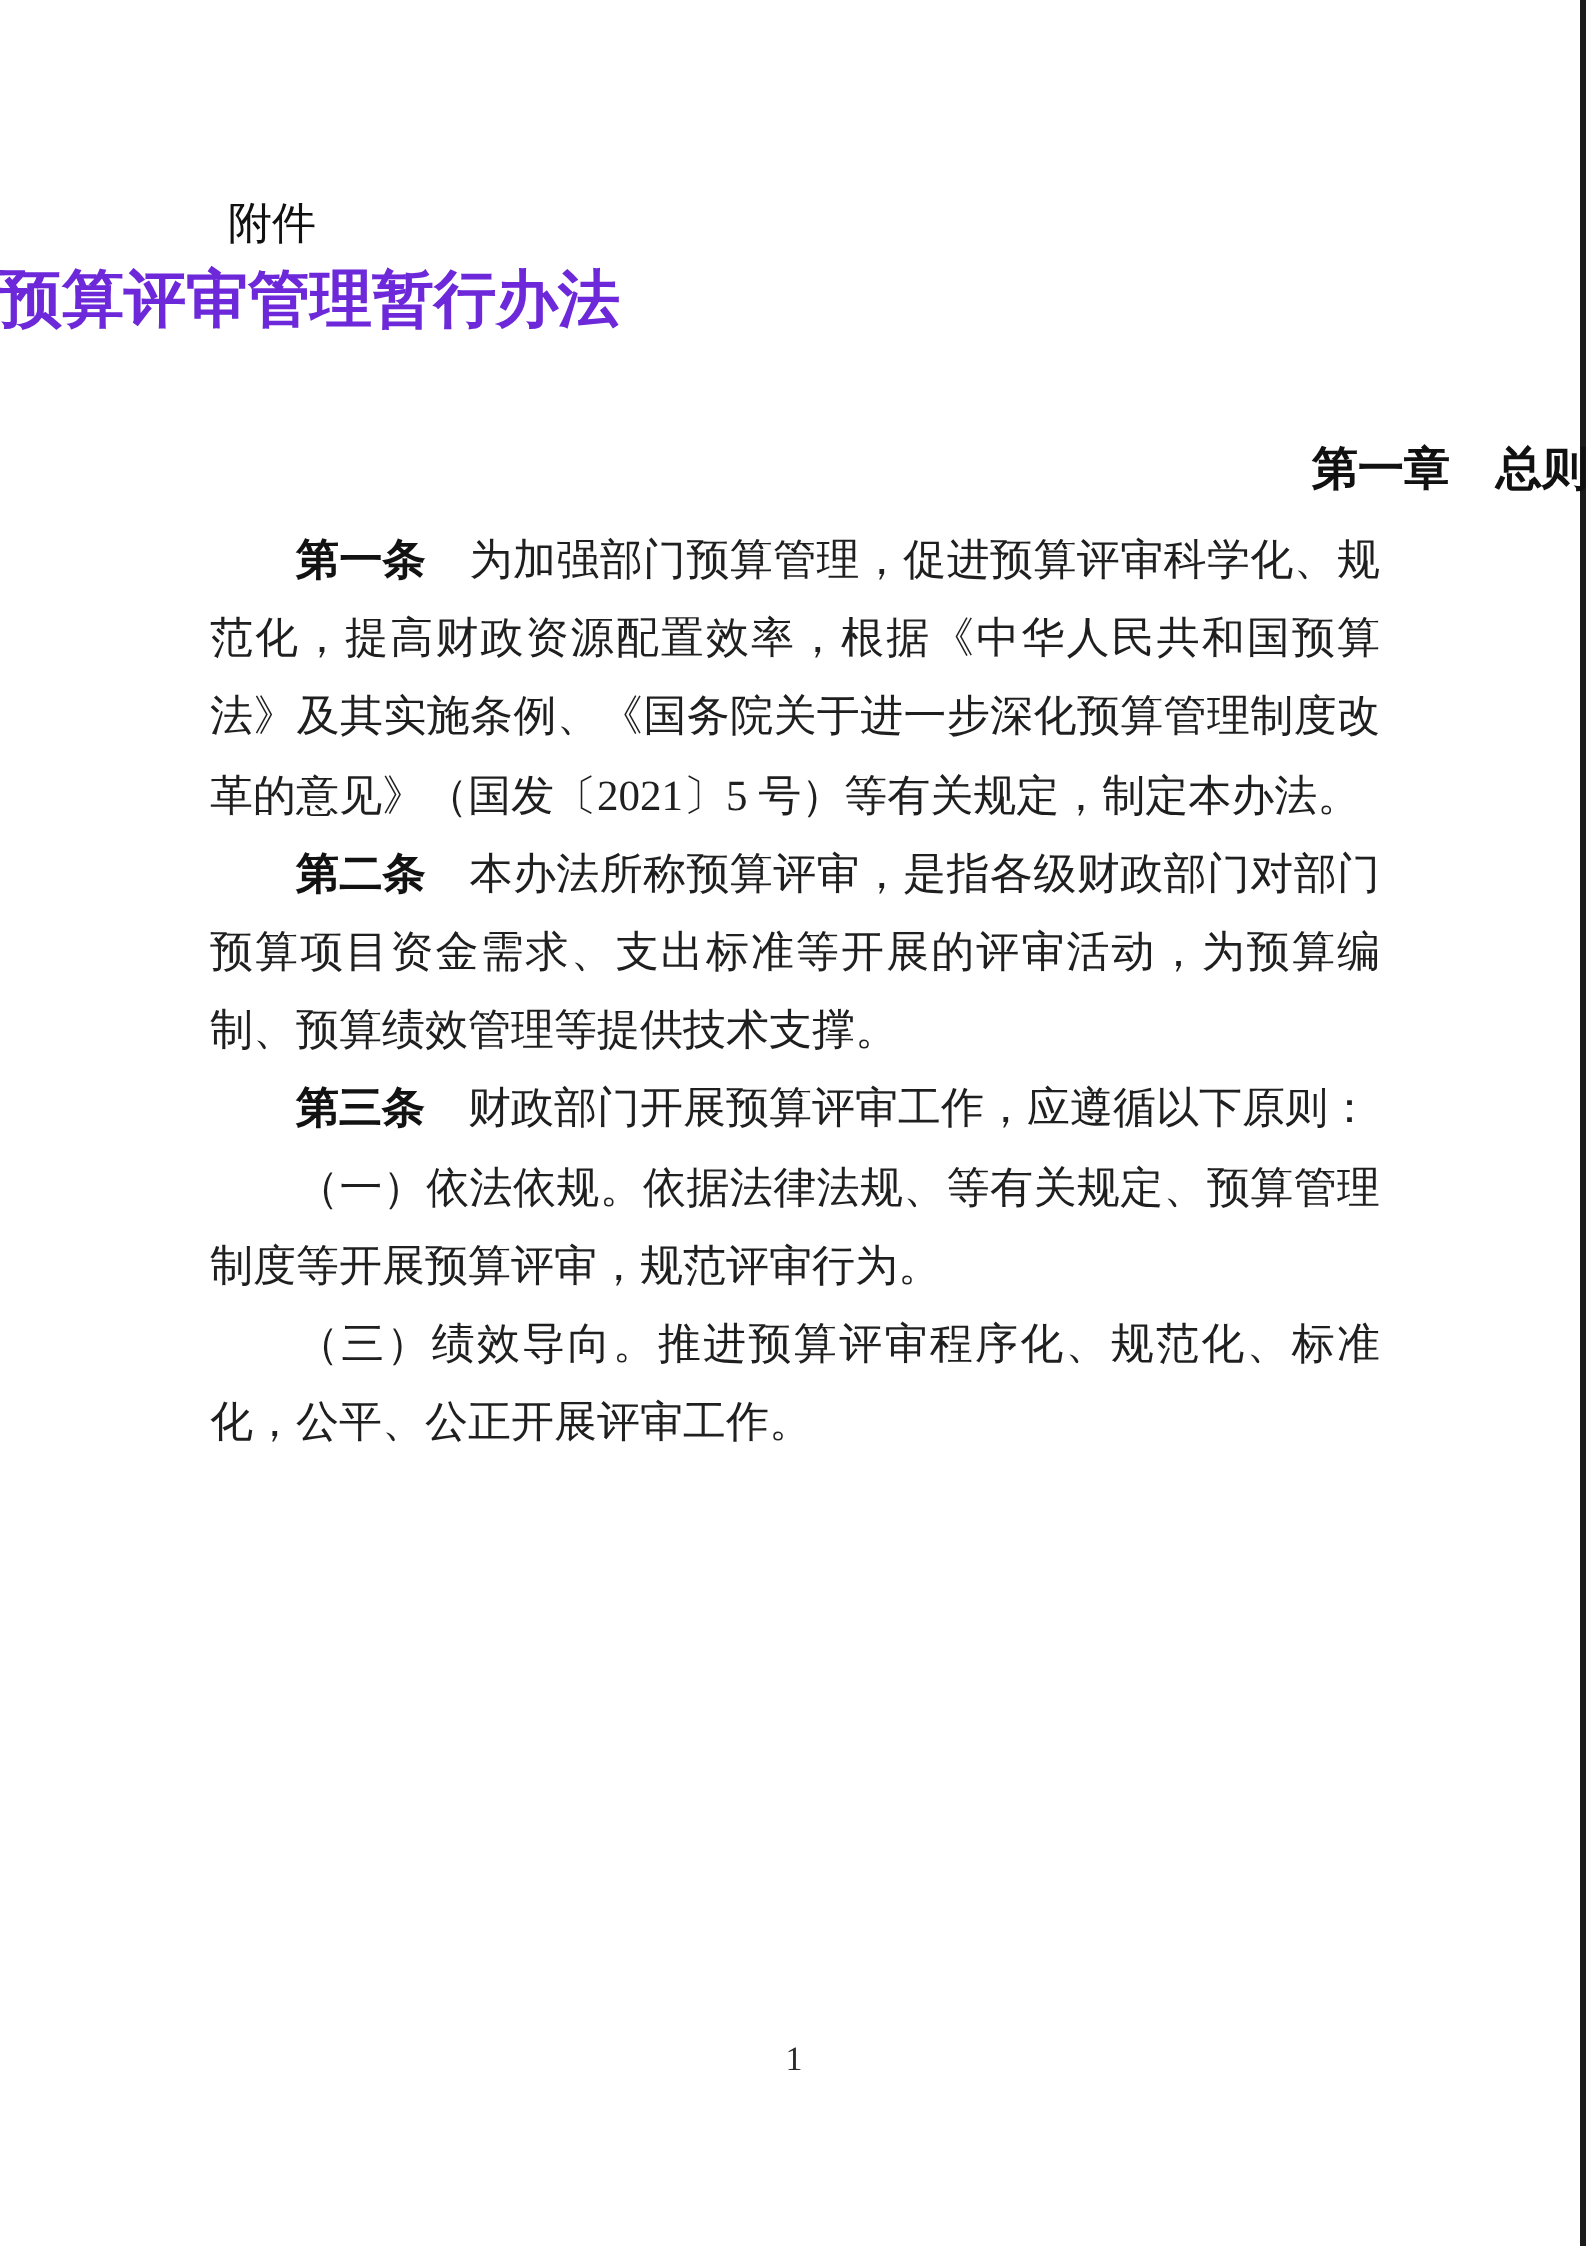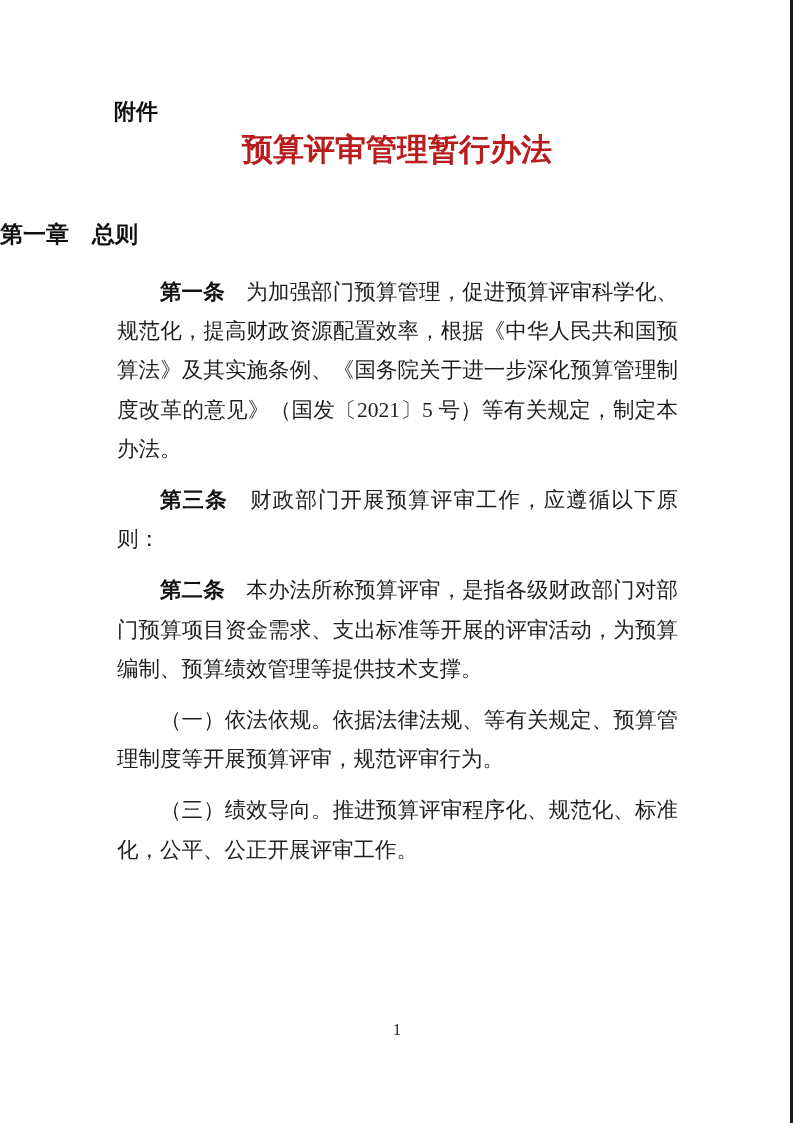--- a/index.html
+++ b/index.html
@@ -21,65 +21,65 @@
     left: 790px;
     width: 3px;
     height: 100%;
     background: #1c1c1c;
   }
   .attachment {
     position: absolute;
     left: 114px;
     top: 99px;
     font-family: "Liberation Sans", "DejaVu Sans", sans-serif;
-    font-weight: bold;
+    font-weight: normal;
     font-size: 22px;
     line-height: 1.2;
     color: #111111;
   }
   .title {
     position: absolute;
     left: 0;
     top: 131px;
     width: 100%;
     margin: 0;
-    text-align: center;
+    text-align: left;
     font-family: "Liberation Serif", "DejaVu Serif", serif;
     font-weight: bold;
     font-size: 31px;
     line-height: 1.2;
-    color: #b91c1c;
+    color: #6d28d9;
   }
   .chapter {
     position: absolute;
     left: 0;
     top: 221px;
     width: 100%;
     margin: 0;
-    text-align: left;
+    text-align: right;
     font-family: "Liberation Sans", "DejaVu Sans", sans-serif;
     font-weight: bold;
     font-size: 23px;
     line-height: 1.2;
     color: #111111;
   }
   .doc-body {
     position: absolute;
     left: 105px;
     top: 261px;
     width: 585px;
     font-family: "Liberation Serif", "DejaVu Serif", serif;
     font-size: 21.5px;
     line-height: 39.2px;
     text-align: justify;
     text-justify: inter-ideograph;
     color: #1f1f1f;
   }
   .doc-body p {
-    margin: 12px;
+    margin: 0;
     padding: 0;
     text-indent: 2em;
   }
   .article-lead {
     font-family: "Liberation Sans", "DejaVu Sans", sans-serif;
     font-weight: bold;
     color: #121212;
   }
   .pageno {
     position: absolute;
@@ -100,21 +100,21 @@
   <div class="edge-line"></div>
 
   <div class="attachment">附件</div>
 
   <h1 class="title">预算评审管理暂行办法</h1>
 
   <h2 class="chapter">第一章　总则</h2>
 
   <div class="doc-body">
     <p><span class="article-lead">第一条　</span><span>为加强部门预算管理，促进预算评审科学化、规范化，提高财政资源配置效率，根据《中华人民共和国预算法》及其实施条例、《国务院关于进一步深化预算管理制度改革的意见》（国发〔2021〕5 号）等有关规定，制定本办法。</span></p>
+    <p><span class="article-lead">第二条　</span><span>本办法所称预算评审，是指各级财政部门对部门预算项目资金需求、支出标准等开展的评审活动，为预算编制、预算绩效管理等提供技术支撑。</span></p>
     <p><span class="article-lead">第三条　</span><span>财政部门开展预算评审工作，应遵循以下原则：</span></p>
-    <p><span class="article-lead">第二条　</span><span>本办法所称预算评审，是指各级财政部门对部门预算项目资金需求、支出标准等开展的评审活动，为预算编制、预算绩效管理等提供技术支撑。</span></p>
     <p><span>（一）依法依规。依据法律法规、等有关规定、预算管理制度等开展预算评审，规范评审行为。</span></p>
     <p><span>（三）绩效导向。推进预算评审程序化、规范化、标准化，公平、公正开展评审工作。</span></p>
   </div>
 
   <div class="pageno">1</div>
 
 </div>
 
 </body></html>

